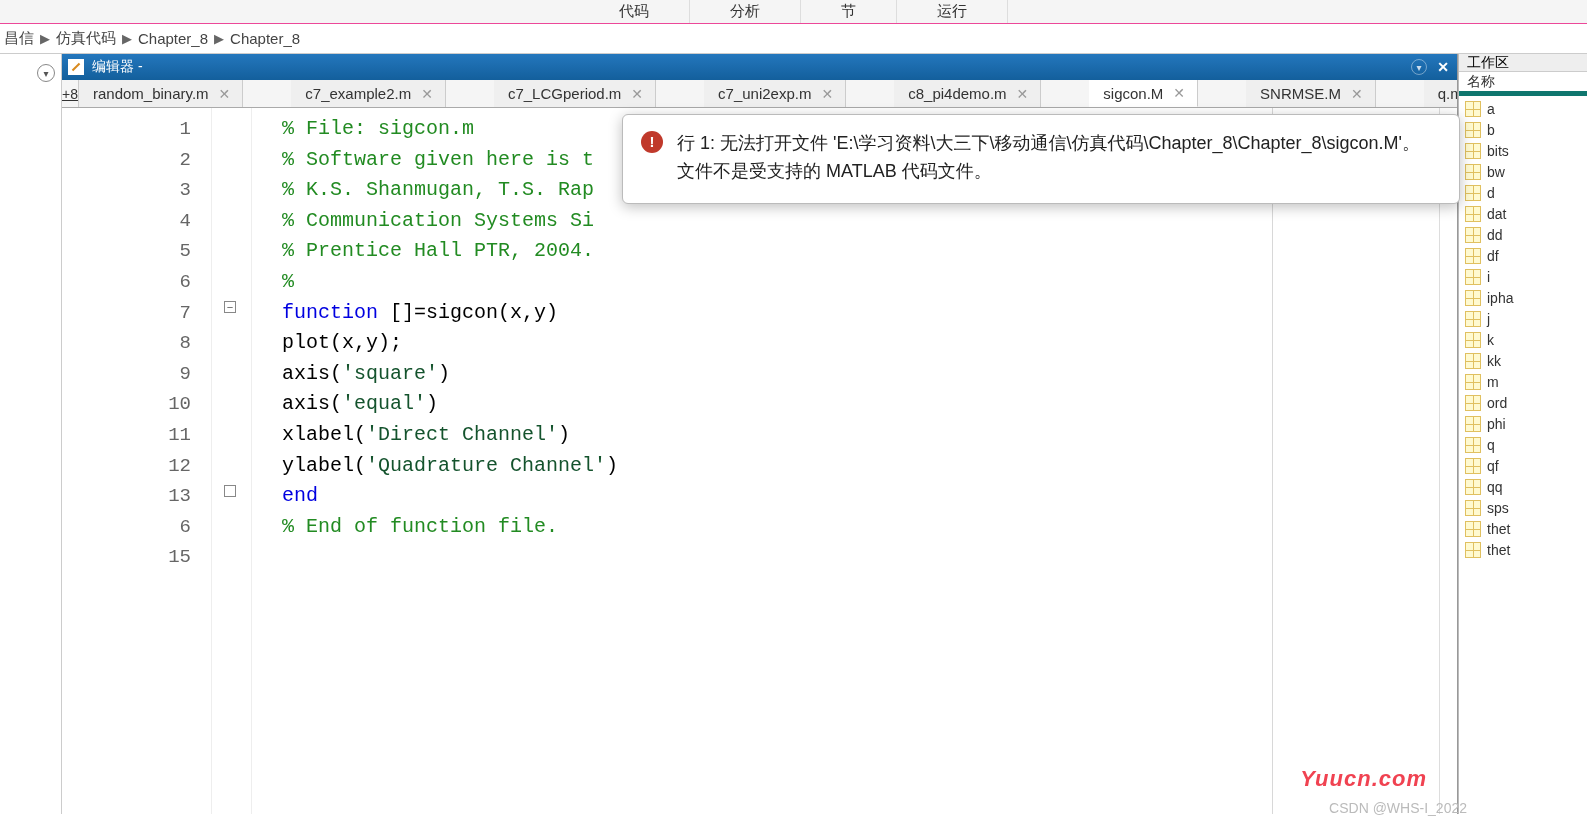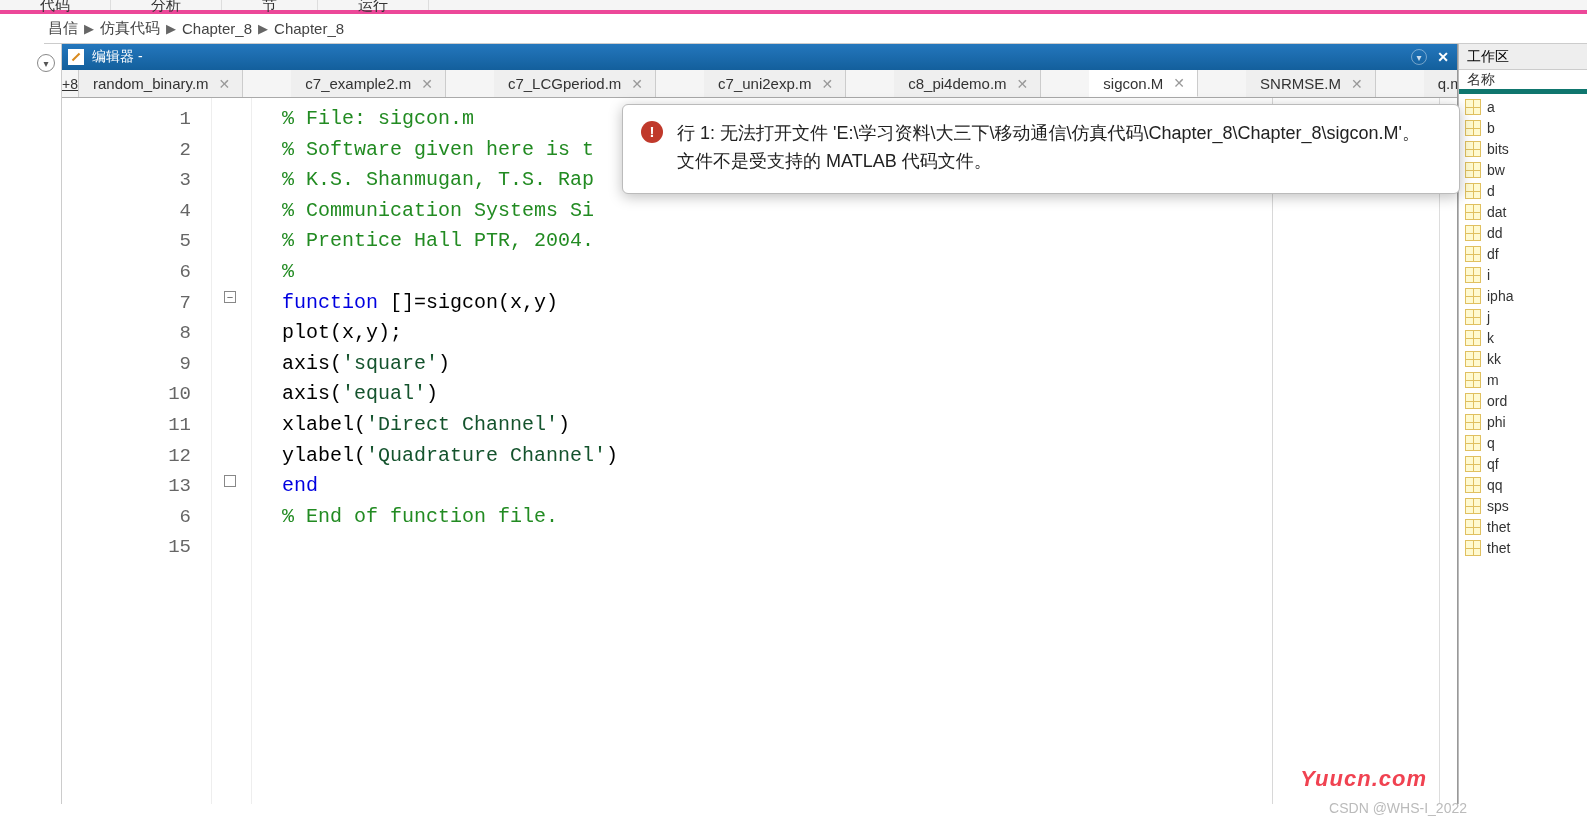--- a/index.html
+++ b/index.html
@@ -6,43 +6,43 @@
   body {
     font-family: "Microsoft YaHei", "Segoe UI", Arial, sans-serif;
     font-size: 13px;
     background: #fff;
     width: 1587px;
     height: 820px;
     overflow: hidden;
     position: relative;
   }
   .toolstrip {
-    height: 14px;
-    border-bottom: 4px solid #ec4899;
+    height: 24px;
+    border-bottom: 1px solid #ec4899;
     display: flex;
     align-items: center;
     background: #f5f5f5;
+    justify-content: center;
   }
   .toolstrip-item {
     padding: 0 40px;
     font-size: 15px;
     color: #333;
     border-right: 1px solid #ddd;
     height: 100%;
     display: flex;
     align-items: center;
   }
   .path-bar {
     height: 30px;
     display: flex;
     align-items: center;
     border-bottom: 1px solid #ccc;
     padding: 0 4px;
     background: #fff;
-    margin-left: 44px;
   }
   .path-seg { color: #444; font-size: 15px; }
   .path-sep { margin: 0 6px; color: #666; font-size: 13px; }
   .main-row { display: flex; height: calc(100% - 60px); }
   .left-gutter {
     width: 62px;
     border-right: 1px solid #ccc;
     background: #fff;
     position: relative;
   }
@@ -194,21 +194,21 @@
     display:flex;align-items:center;justify-content:center;font-weight:bold;font-size:15px;
     flex:none;margin-top:2px;
   }
   .side-panel {
     flex:1;
     border-left:1px solid #bbb;
     background:#fff;
     overflow:hidden;
   }
   .side-title {
-    height:26px; background:#eee;border-bottom:1px solid #ccc;
+    height:18px; background:#eee;border-bottom:1px solid #ccc;
     display:flex;align-items:center;padding:0 8px;font-size:14px;
   }
   .side-headrow {
     height:24px;border-bottom:5px solid #0f766e;padding:0 8px;
     display:flex;align-items:center;font-size:14px;color:#333;
   }
   .ws-list { padding:2px 0; }
   .ws-row { display:flex;align-items:center;height:21px;padding:0 6px;font-size:14px;color:#333;gap:6px;white-space:nowrap;}
   .ws-icon {
     width:16px;height:16px;background:#fffad0;border:1px solid #e0c060;position:relative;flex:none;

